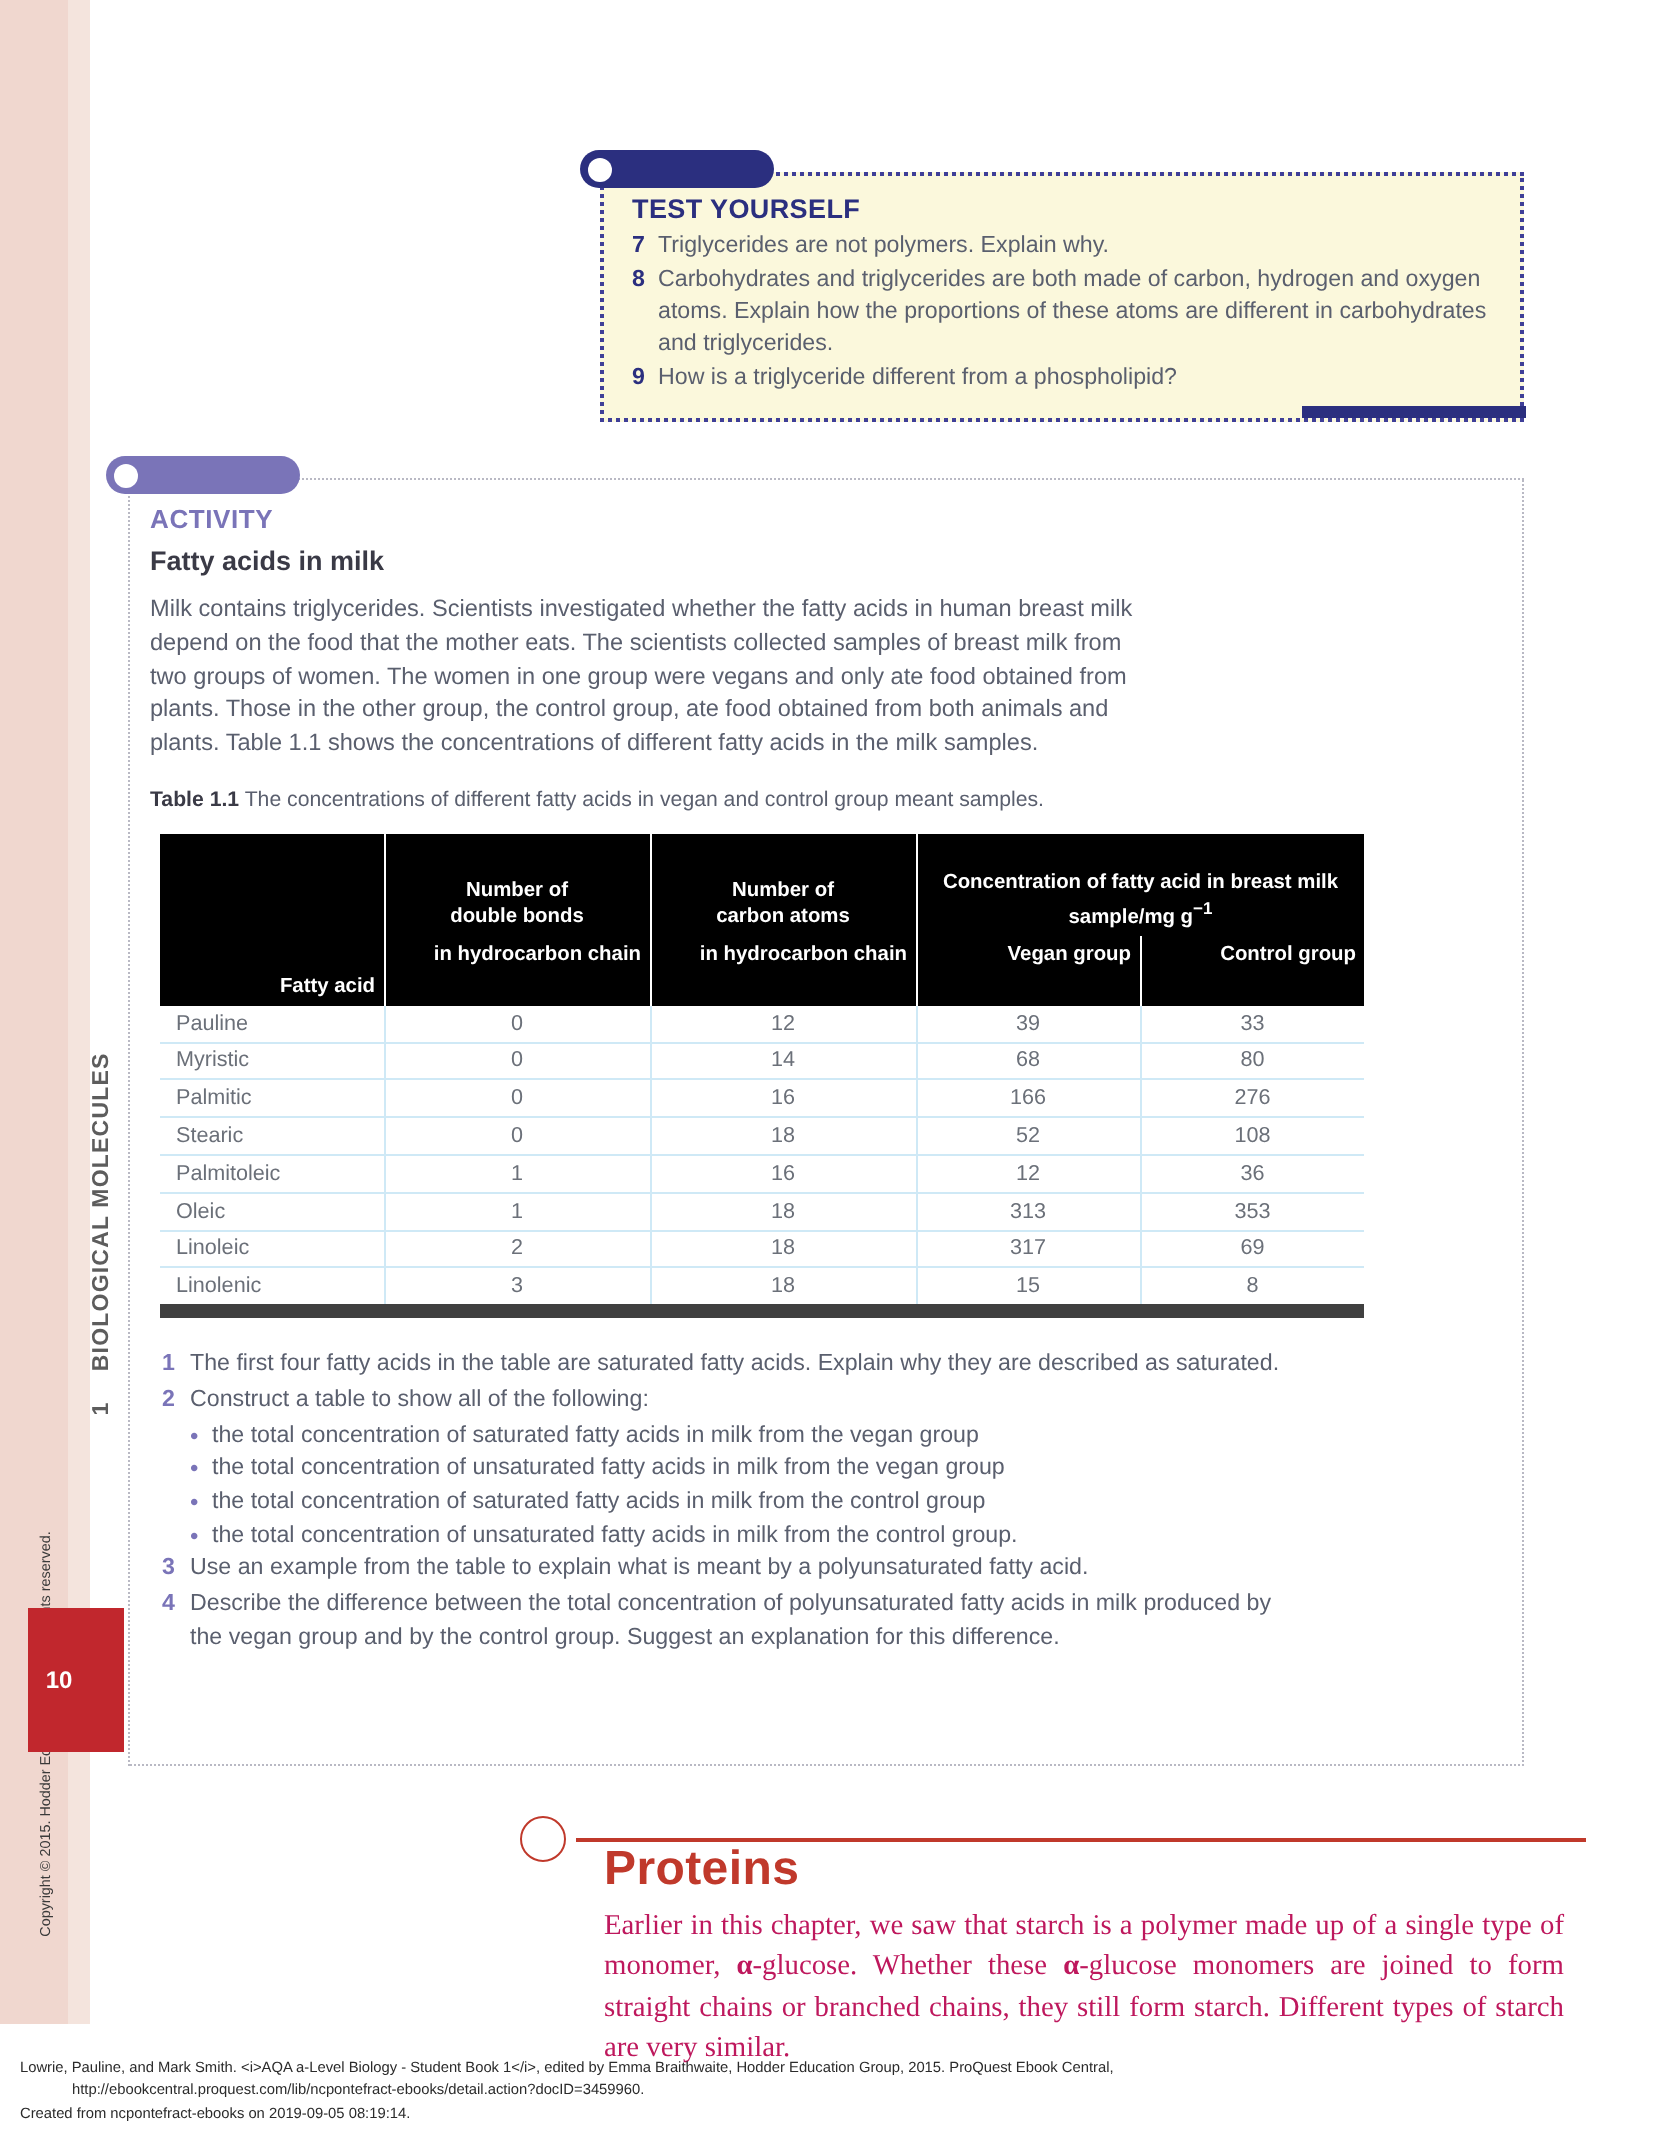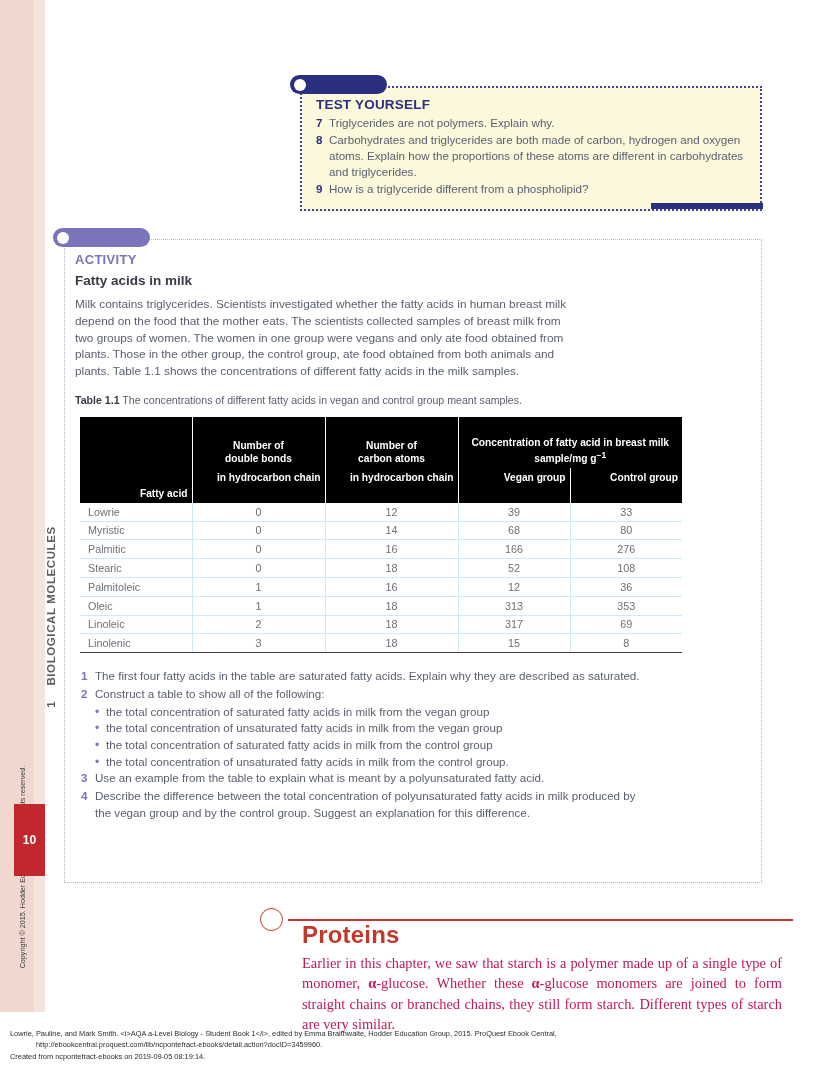--- a/index.html
+++ b/index.html
@@ -58,22 +58,23 @@
     transform: rotate(-90deg);
     transform-origin: center center;
     font-size: 7.2px;
     color: #3a3a3a;
     white-space: nowrap;
     text-align: center;
   }
   #page-number-box {
     position: absolute;
     left: 14px; top: 804px;
-    width: 31px; height: 72px;
+    width: 17px; height: 72px;
     background: #c1272d;
+    padding-left: 31px;
   }
   #page-number {
     position: absolute;
     left: 0; top: 0;
     width: 31px; height: 72px;
     line-height: 72px;
     text-align: center;
     color: #ffffff;
     font-size: 12px;
     font-weight: bold;
@@ -232,21 +233,21 @@
     text-align: center;
     border-bottom: 1px solid #cfe9f6;
     border-left: 1px solid #cfe9f6;
   }
   #fatty-acid-table td.cell-name {
     text-align: left;
     padding-left: 8px;
     border-left: none;
   }
   #fatty-acid-table tbody tr:last-child td {
-    border-bottom: 1px solid #404040;
+    border-bottom: 7px solid #404040;
   }
 
   
   #activity-questions {
     margin: 15px 0 0 6px;
     width: 560px;
   }
   .q-item {
     display: flex;
     font-size: 11.6px;
@@ -412,21 +413,21 @@
       </tr>
       <tr class="row-bottom">
         <th class="th-sep-left">in hydrocarbon chain</th>
         <th class="th-sep-left">in hydrocarbon chain</th>
         <th class="th-sep-left">Vegan group</th>
         <th class="th-sep-left">Control group</th>
       </tr>
     </thead>
     <tbody id="table-body">
         <tr>
-          <td class="cell-name">Lowrie</td>
+          <td class="cell-name">Pauline</td>
           <td>0</td>
           <td>12</td>
           <td>39</td>
           <td>33</td>
         </tr>
         <tr>
           <td class="cell-name">Myristic</td>
           <td>0</td>
           <td>14</td>
           <td>68</td>

